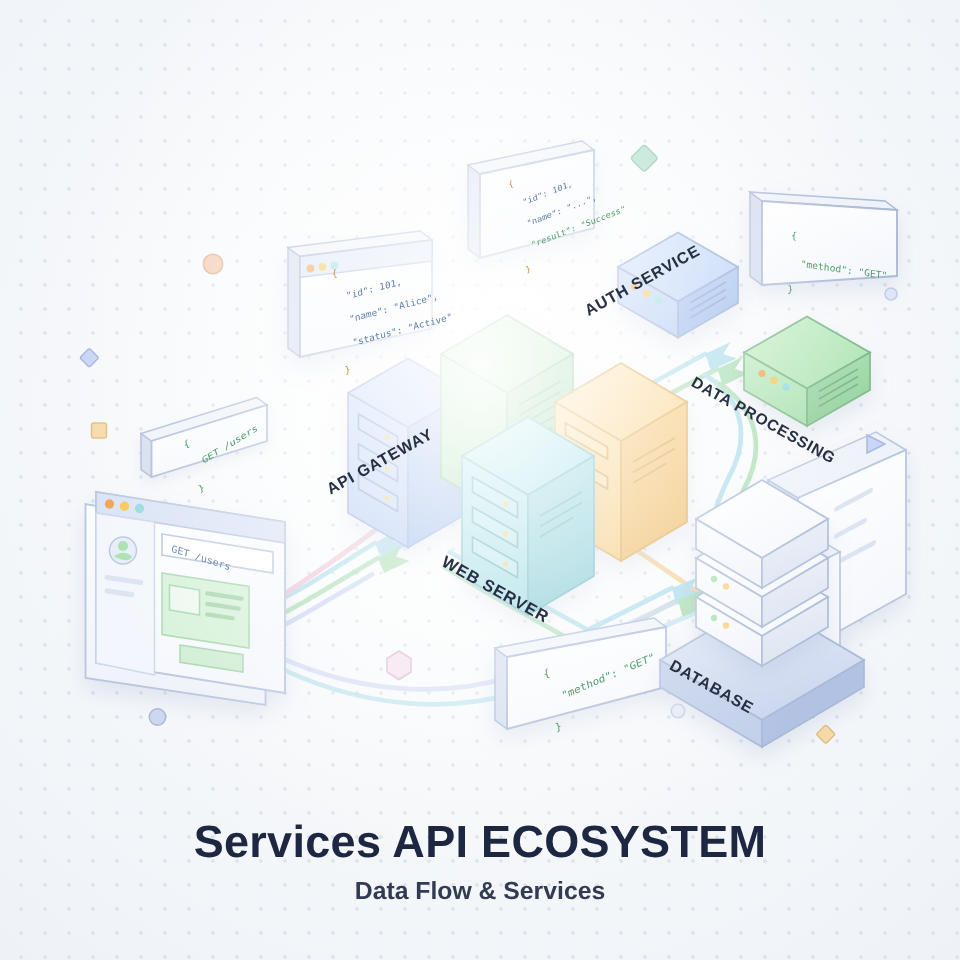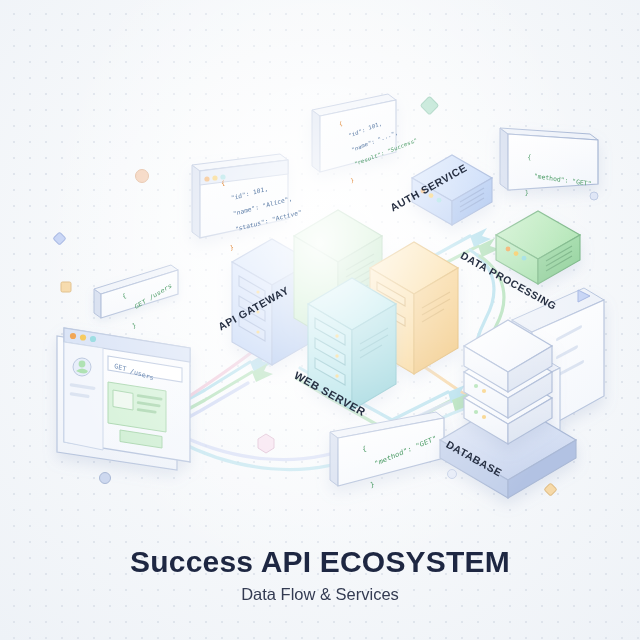--- a/index.html
+++ b/index.html
@@ -41,21 +41,21 @@
   }
   
   #title-wrap{
     position:absolute;left:0;right:0;bottom:36px;text-align:center;
   }
   #main-title{
     font-size:30px;font-weight:700;color:#1e2742;letter-spacing:.2px;
     margin:0 0 6px 0;
   }
   #sub-title{
-    font-size:16.5px;font-weight:400;color:#333b52;margin:0;
+    font-size:16.5px;font-weight:700;color:#333b52;margin:0;
   }
   .codetxt{
     font-family:"DejaVu Sans Mono","Liberation Mono",monospace;
     pointer-events:none;white-space:pre;
   }
 </style>
 </head>
 <body>
 
 <div id="stage">
@@ -446,16 +446,16 @@
 
   <div class="lbl" style="left:298px;top:369px;font-size:11px;transform:rotate(29deg);">WEB SERVER</div>
 
   <div class="lbl" style="left:388px;top:203px;font-size:10.6px;transform:rotate(-29deg);">AUTH SERVICE</div>
 
   <div class="lbl" style="left:464px;top:250px;font-size:10.4px;transform:rotate(29deg);">DATA PROCESSING</div>
 
   <div class="lbl" style="left:450px;top:438px;font-size:10.6px;transform:rotate(29deg);">DATABASE</div>
 
   <div id="title-wrap">
-    <h1 id="main-title">Success API ECOSYSTEM</h1>
+    <h1 id="main-title">Services API ECOSYSTEM</h1>
     <p id="sub-title">Data Flow &amp; Services</p>
   </div>
 </div>
 
 </body></html>

